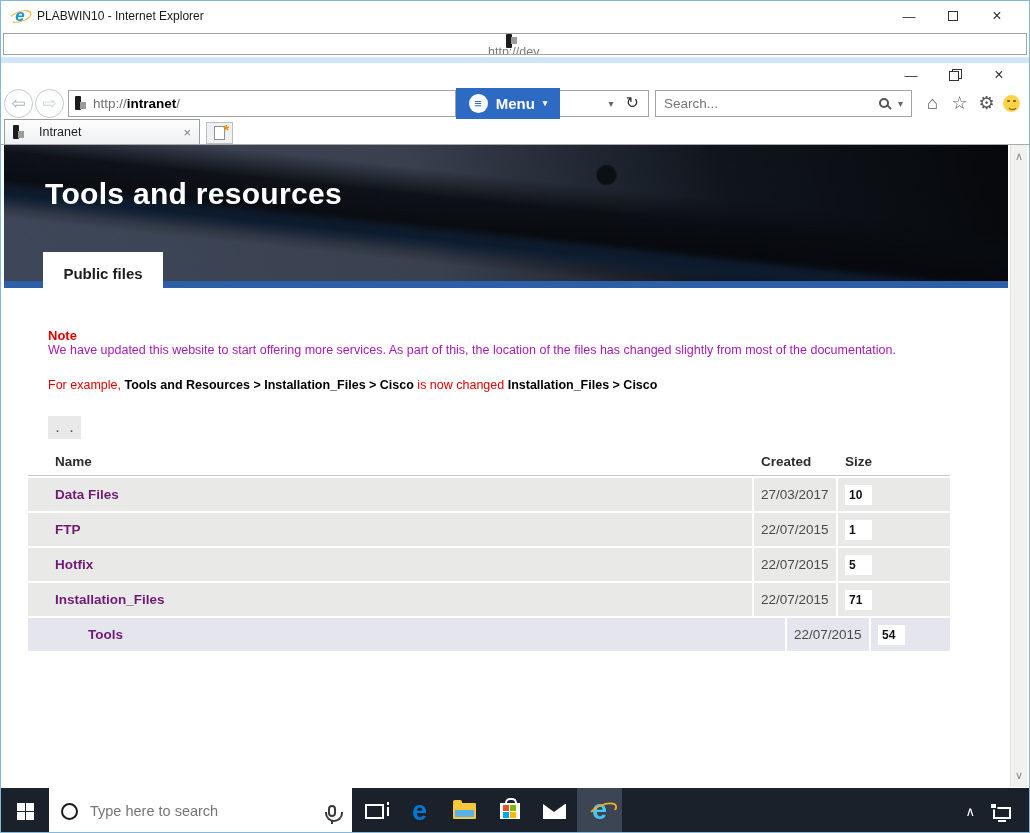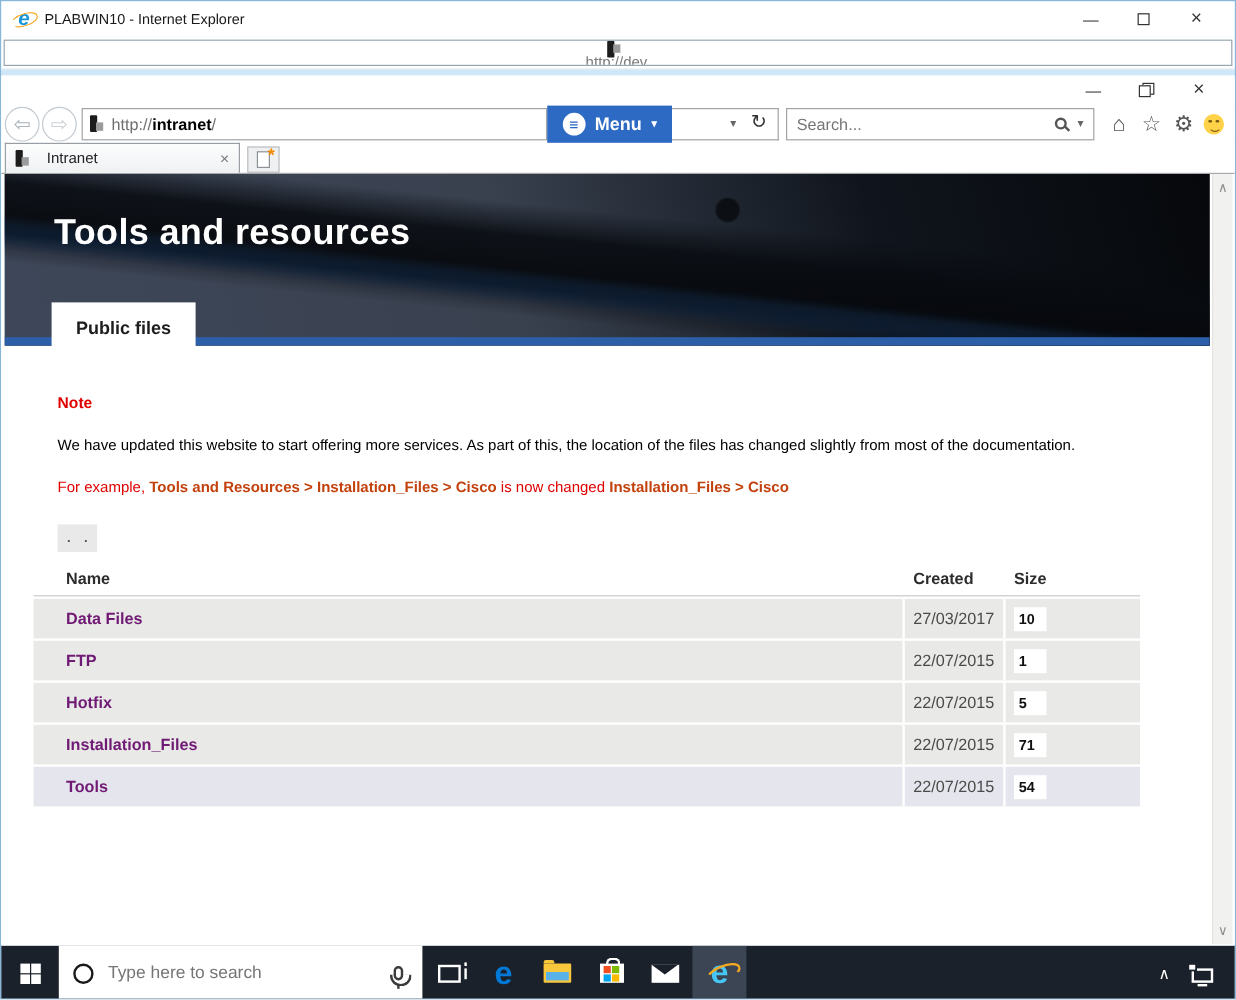--- a/index.html
+++ b/index.html
@@ -95,36 +95,36 @@
        linear-gradient(75deg, #3e4759 0%, #39414f 42%, #10151d 72%, #06080b 100%);
   }
   .hero h1 { position:absolute; left:41px; top:32px; color:#fff; font-size:30px; font-weight:bold; letter-spacing:0.3px; }
   .hero-bar { position:absolute; left:0; right:0; bottom:0; height:7px; background:#2d5fa8; }
   .pf-tab { position:absolute; left:39px; bottom:-6px; width:120px; height:42px; background:#fff;
             display:flex; align-items:center; justify-content:center; font-size:15px; font-weight:bold;
             color:#1d1d1d; z-index:3; }
 
   .note-section { padding:40px 44px 0 44px; }
   .note-heading { color:#e00000; font-weight:bold; font-size:13px; }
-  .note-body { color:#000000; font-size:12.5px; margin-top:21px; }
+  .note-body { color:#a21caf; font-size:12.5px; }
   .note-example { font-size:12.5px; margin-top:21px; color:#e00000; }
-  .note-example b { color:#c2410c; font-weight:bold; }
+  .note-example b { color:#000000; font-weight:bold; }
 
   .updir { margin:24px 0 0 44px; width:33px; height:23px; background:#e9e9e9; color:#555;
            font-size:11px; font-weight:bold; letter-spacing:4px; display:flex; align-items:center;
            justify-content:center; padding-left:4px; }
 
   .filetable { margin:9px 0 0 24px; width:922px; font-size:13.5px; }
   .ft-row { display:grid; grid-template-columns:726px 84px 1fr; align-items:center; }
   .ft-head { height:28px; color:#2d2d2d; font-weight:bold; border-bottom:1px solid #c9c9c9; }
   .ft-head > div:first-child { padding-left:27px; }
   .ft-head > div { padding-left:7px; }
   .ft-head > div:first-child { padding-left:27px; }
   .ft-body .ft-row { height:33px; background:#e9e9e7; margin-top:2px; }
-  .ft-body .ft-row:last-child { background:#e5e5ee; }
+  .ft-body .ft-row:last-child { background:#e5e5ee;padding-left:33px; }
   .ft-name { padding-left:27px; font-weight:bold; color:#701a75; border-right:2px solid #fff; height:100%;
              display:flex; align-items:center; }
   .ft-created { padding-left:7px; color:#4a4a4a; border-right:2px solid #fff; height:100%;
                 display:flex; align-items:center; }
   .ft-size { padding-left:7px; }
   .size-badge { display:inline-block; min-width:27px; background:#fff; text-align:left;
                 font-size:12px; font-weight:bold; color:#111; padding:3px 4px; }
 
   
   .scrollbar { position:absolute; top:0; right:2px; bottom:0; width:17px; background:#f1f1f0;

